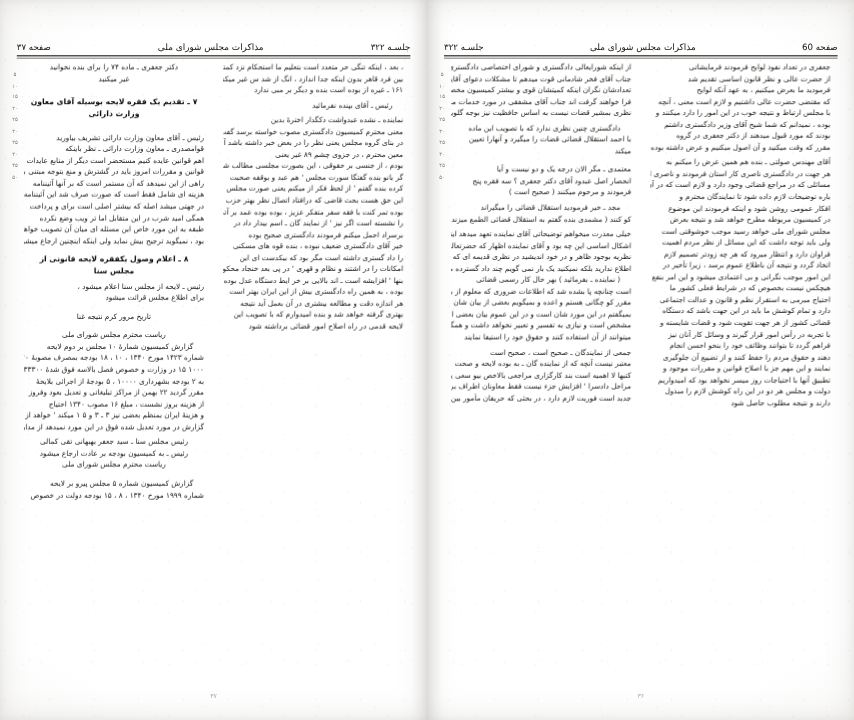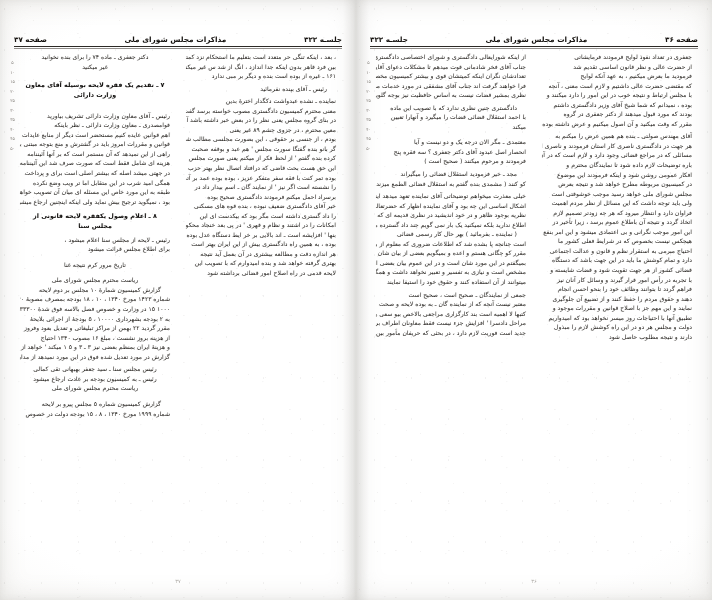--- a/index.html
+++ b/index.html
@@ -30,21 +30,21 @@
   
   .pg-header{
     position:absolute;left:14px;right:14px;top:30px;height:16px;
   }
   .hdr-row{
     display:flex;flex-direction:row;align-items:flex-end;justify-content:space-between;
     height:14px;
   }
   .hdr-cell{
     font-size:7.2px;line-height:9px;color:#15120f;white-space:nowrap;
-    font-weight:700;letter-spacing:.2px;
+    font-weight:400;letter-spacing:.2px;
     font-family:"DejaVu Sans","Liberation Sans",sans-serif;
     filter:blur(.12px);
     text-align:right;
   }
   .hdr-center{font-size:7.4px;}
   .hdr-rule{
     margin-top:2px;height:0;border-top:1.5px solid #1a1713;
     opacity:.92;
   }
   .hdr-rule.thin{border-top:1px solid #3a352f;opacity:.55;margin-top:1px;}
@@ -126,21 +126,21 @@
 
 <div class="paper"></div>
 
 <div class="spread">
 
   <div class="page right-page">
     <div class="edge-dark"></div>
 
     <div class="pg-header">
       <div class="hdr-row">
-        <div class="hdr-cell">صفحه ۳۶</div>
+        <div class="hdr-cell">صفحه 60</div>
         <div class="hdr-cell hdr-center">مذاکرات مجلس شورای ملی</div>
         <div class="hdr-cell">جلسـه ۳۲۲</div>
       </div>
       <div class="hdr-rule"></div>
       <div class="hdr-rule thin"></div>
     </div>
 
     <div class="cols">
 
       <div class="col col-a">

